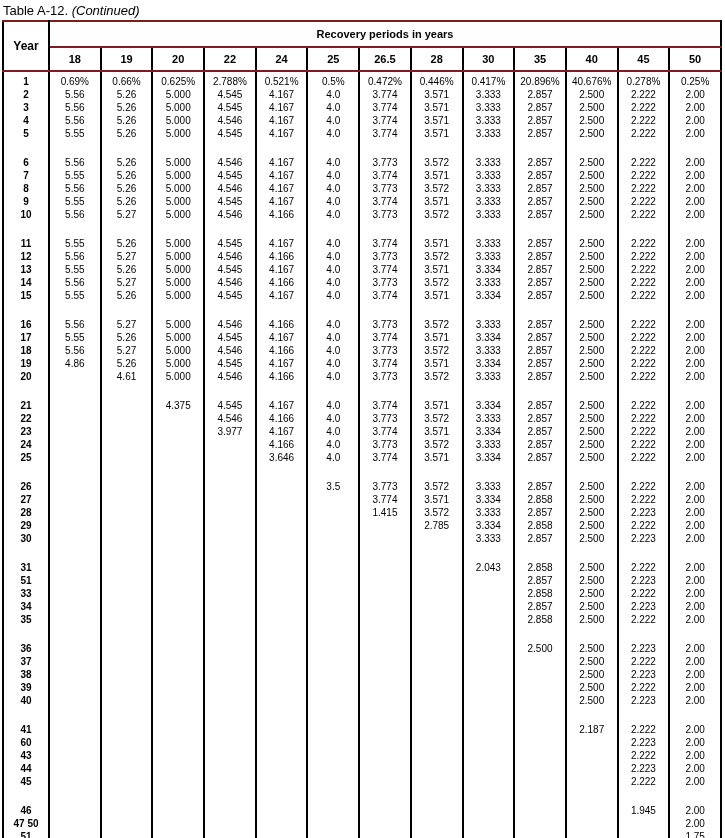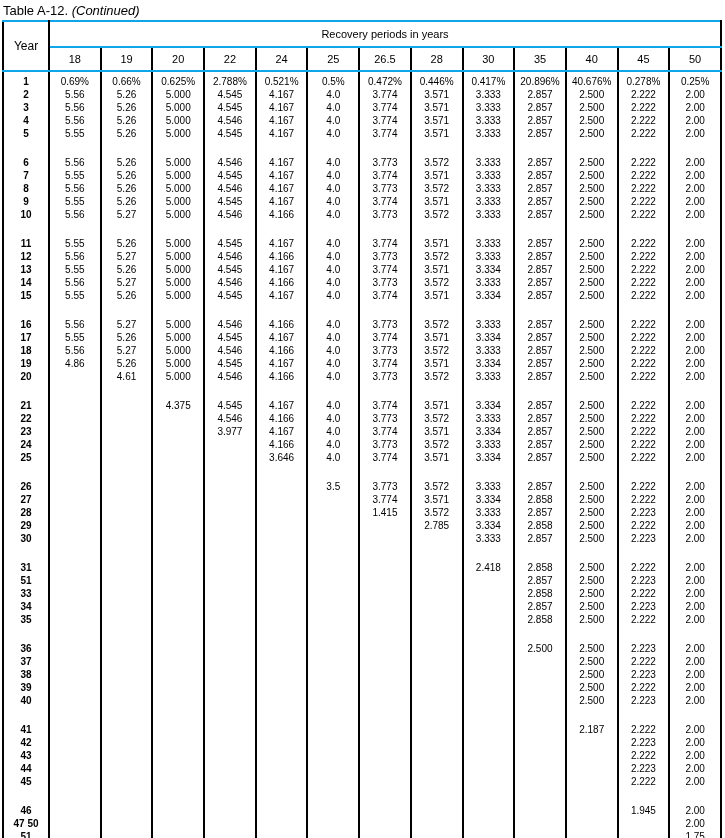--- a/index.html
+++ b/index.html
@@ -28,22 +28,22 @@
   }
   table.macrs th, table.macrs td {
     border-left: 2px solid #000;
     border-right: 2px solid #000;
     padding: 0;
     text-align: center;
     overflow: hidden;
     white-space: nowrap;
   }
   thead th {
-    border: 2px solid #0ea5e9;
-    font-weight: normal;
+    border: 2px solid #7f1d1d;
+    font-weight: bold;
     font-size: 11px;
   }
   th.year-head {
     width: 44px;
     font-size: 12px;
   }
   th.group-head { height: 24px; }
   th.colhead { height: 22px; }
 
   tbody td {
@@ -668,21 +668,21 @@
         <tr class="data-row first-of-group">
           <td class="year">31</td>
           <td class="val"></td>
           <td class="val"></td>
           <td class="val"></td>
           <td class="val"></td>
           <td class="val"></td>
           <td class="val"></td>
           <td class="val"></td>
           <td class="val"></td>
-          <td class="val">2.418</td>
+          <td class="val">2.043</td>
           <td class="val">2.858</td>
           <td class="val">2.500</td>
           <td class="val">2.222</td>
           <td class="val">2.00</td>
         </tr>
         <tr class="data-row">
           <td class="year">51</td>
           <td class="val"></td>
           <td class="val"></td>
           <td class="val"></td>
@@ -867,21 +867,21 @@
           <td class="val"></td>
           <td class="val"></td>
           <td class="val"></td>
           <td class="val"></td>
           <td class="val"></td>
           <td class="val">2.187</td>
           <td class="val">2.222</td>
           <td class="val">2.00</td>
         </tr>
         <tr class="data-row">
-          <td class="year">42</td>
+          <td class="year">60</td>
           <td class="val"></td>
           <td class="val"></td>
           <td class="val"></td>
           <td class="val"></td>
           <td class="val"></td>
           <td class="val"></td>
           <td class="val"></td>
           <td class="val"></td>
           <td class="val"></td>
           <td class="val"></td>

